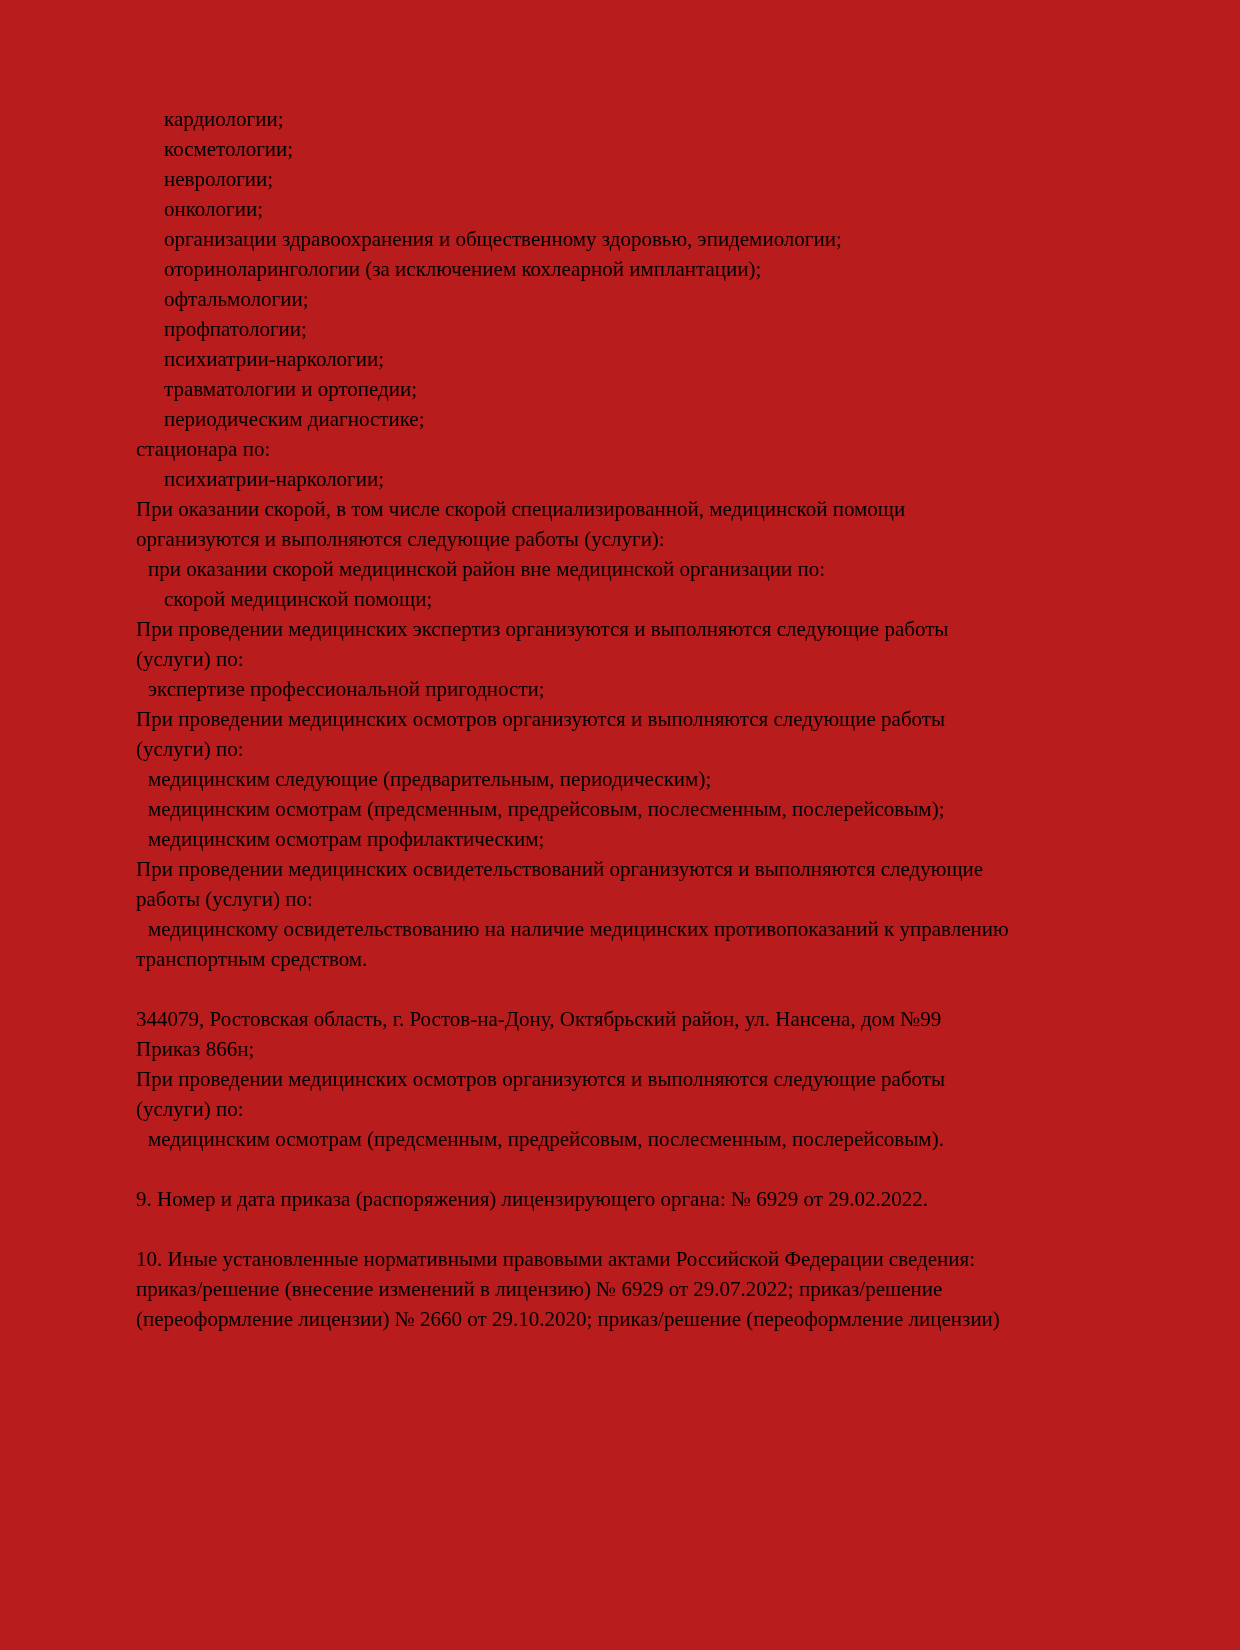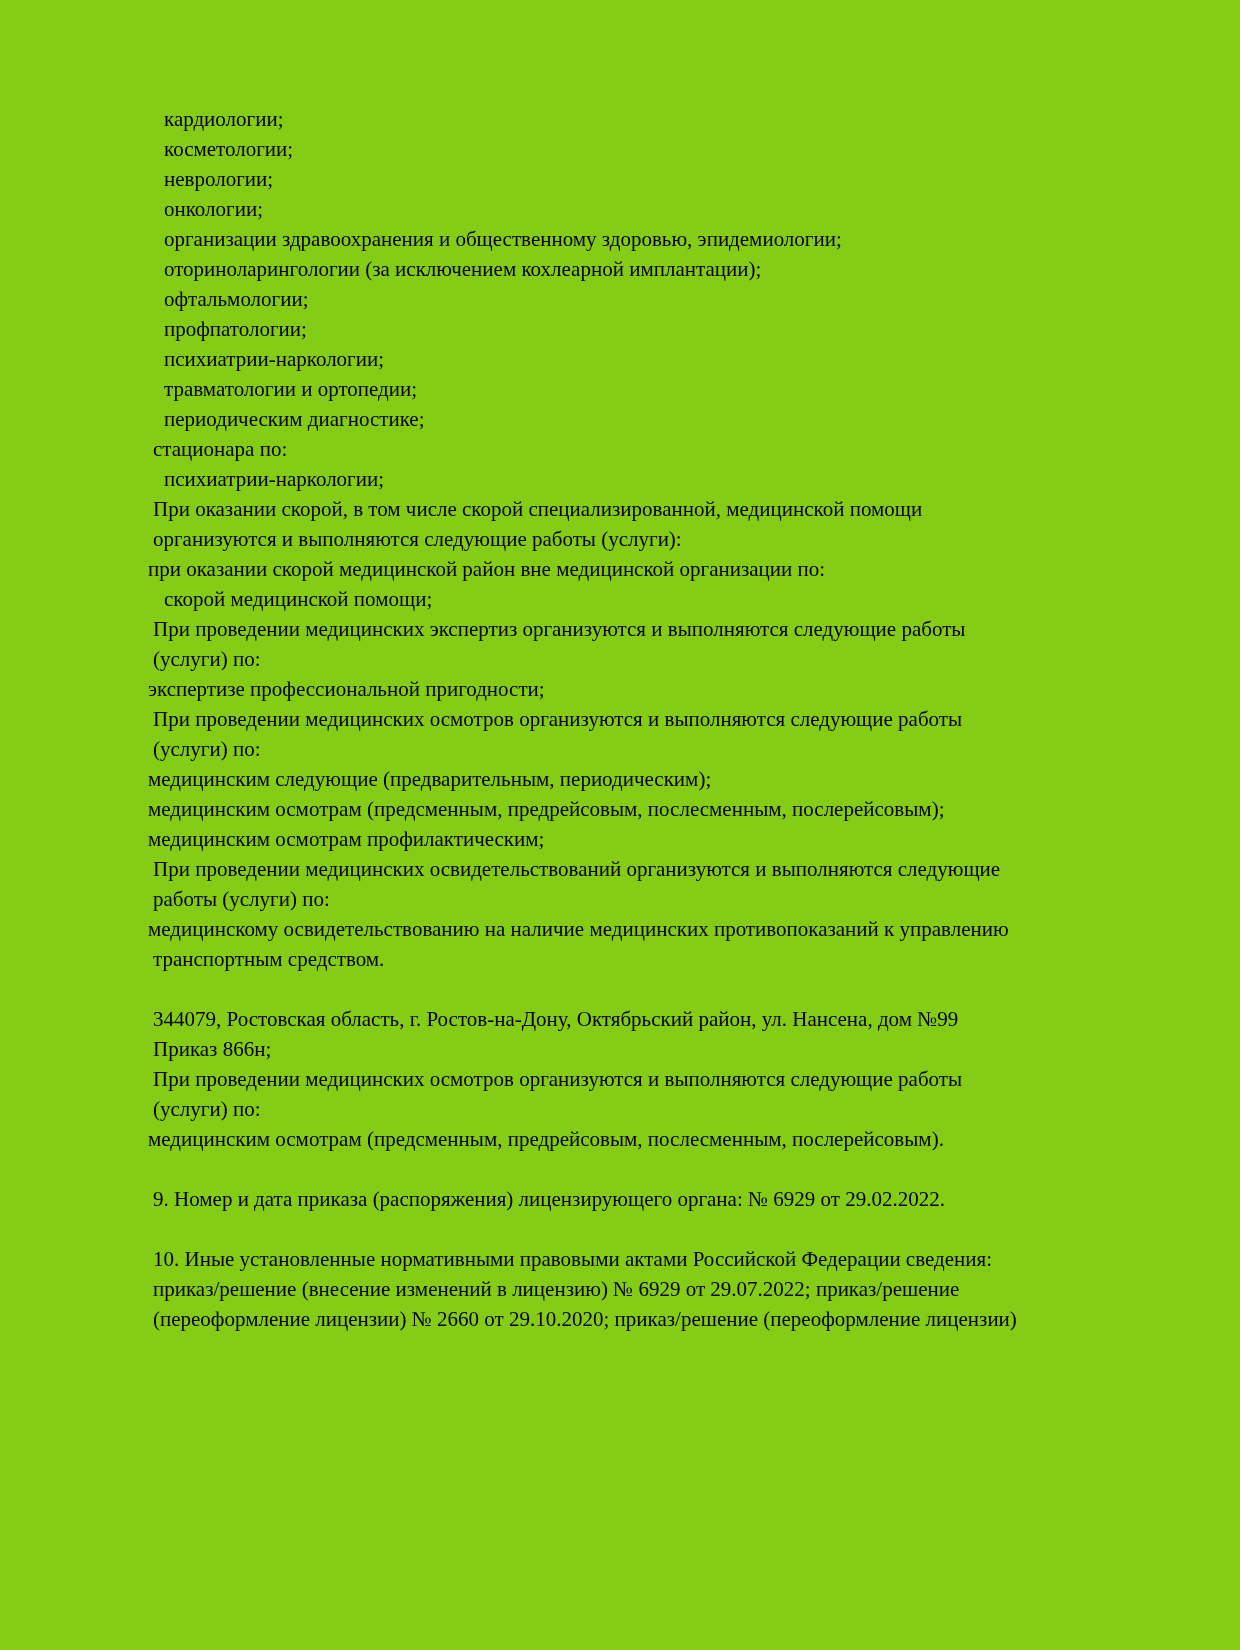--- a/index.html
+++ b/index.html
@@ -11,34 +11,34 @@
     height: 1650px;
     background: #ffffff;
     color: #000000;
     font-family: "Liberation Serif", "DejaVu Serif", serif;
     overflow: hidden;
   }
   .doc-page {
     position: relative;
     width: 1240px;
     height: 1650px;
-    background: #84cc16;
+    background: #b91c1c;
     box-sizing: border-box;
     padding: 104px 76px 0 136px;
   }
   .doc-body {
     width: 100%;
   }
   .line {
     font-size: 21px;
     line-height: 30px;
     white-space: nowrap;
     color: #000000;
   }
-  .indent-0 { padding-left: 0; margin-left: 17px; }
+  .indent-0 { padding-left: 0; }
   .indent-1 { padding-left: 12px; }
   .indent-2 { padding-left: 28px; }
   .blank-line {
     height: 30px;
   }
 </style>
 </head>
 <body>
 
 <div class="doc-page">

